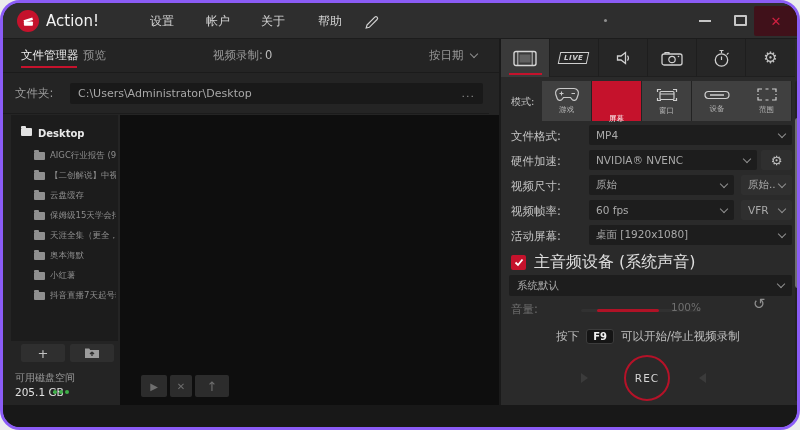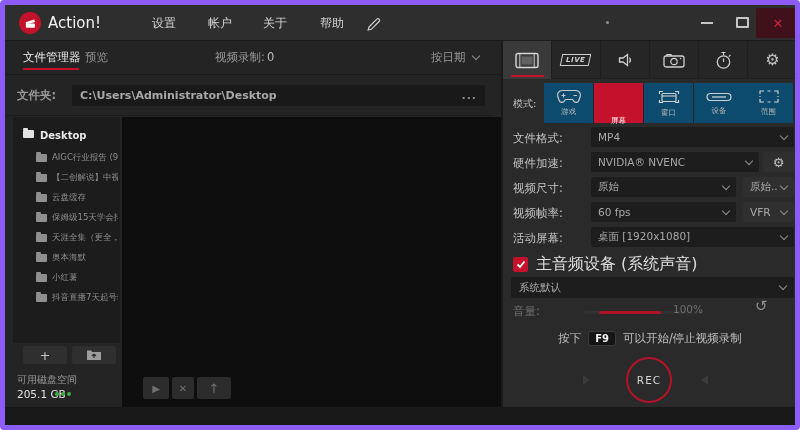--- a/index.html
+++ b/index.html
@@ -1,18 +1,18 @@
 <!DOCTYPE html>
 <html><head>
 <meta charset="utf-8">
 <style>
   * { margin:0; padding:0; box-sizing:border-box; }
   body { background:#ececec; font-family:"DejaVu Sans", sans-serif; }
   .window { position:relative; width:800px; height:430px; background:#242424;
-            border-radius:4px; overflow:hidden; border:5px solid #8b5cf6;
+            border-radius:20px; overflow:hidden; border:3px solid #8b5cf6;
             font-family:"DejaVu Sans", sans-serif; }
 
   
   .titlebar { position:absolute; left:0; top:0; width:800px; height:36px;
               background:#2e2e2e; border-bottom:1px solid #1c1c1c; }
   .logo { position:absolute; left:14px; top:7px; width:22px; height:22px;
           border-radius:50%; background:#c5122c; display:flex; align-items:center; justify-content:center; }
   .app-name { position:absolute; left:43px; top:9px; color:#f2f2f2; font-size:15px; }
   .tmenu { position:absolute; top:10px; font-size:12px; color:#d2d2d2; cursor:default; }
   .pen { position:absolute; left:360px; top:9px; }
@@ -27,21 +27,21 @@
   .tab-fm { position:absolute; left:18px; top:9px; font-size:11.5px; color:#ededed; }
   .tab-underline { position:absolute; left:18px; top:27px; width:56px; height:2px; background:#c5122c; }
   .tab-pv { position:absolute; left:80px; top:9px; font-size:11.5px; color:#8f8f8f; }
   .vr-label { position:absolute; left:210px; top:9px; font-size:11.5px; color:#9a9a9a; }
   .vr-count { position:absolute; left:262px; top:9px; font-size:11.5px; color:#bdbdbd; }
   .sort { position:absolute; left:426px; top:9px; font-size:11.5px; color:#9a9a9a; }
   .chev { width:6px; height:6px; border-right:1.5px solid #8f8f8f; border-bottom:1.5px solid #8f8f8f;
           transform:rotate(45deg); display:inline-block; flex:none; }
   .sort-chev { position:absolute; left:468px; top:12px; }
 
-  .folder-row { position:absolute; left:0; top:70px; width:486px; height:41px; border-bottom:1px solid #1b1b1b;font-weight:bold; }
+  .folder-row { position:absolute; left:0; top:70px; width:486px; height:41px; border-bottom:1px solid #1b1b1b; }
   .folder-label { position:absolute; left:12px; top:13px; font-size:11.5px; color:#9a9a9a; }
   .path-box { position:absolute; left:67px; top:10px; width:413px; height:21px; background:#191919;
               border-radius:2px; display:flex; align-items:center; padding:0 8px; }
   .path-text { font-size:11px; color:#a8a8a8; }
   .path-more { margin-left:auto; color:#8b8b8b; font-size:11px; letter-spacing:1px; }
 
   
   .tree { position:absolute; left:8px; top:112px; width:107px; height:226px; background:#1c1c1c; overflow:hidden; }
   .tree-root { position:absolute; left:18px; top:125px; display:flex; align-items:flex-start; gap:6px;
                color:#e9e9e9; font-size:10px; font-weight:bold; }
@@ -75,21 +75,21 @@
           border-right:1px solid #1e1e1e; position:relative; color:#d0d0d0; }
   .rtab.sel { background:#3a3a3a; }
   .sel-ind { position:absolute; left:8px; bottom:2px; width:33px; height:2px; background:#c5122c; }
   .live-box { border:1px solid #cfcfcf; transform:skewX(-12deg); font-size:7px; letter-spacing:0.5px;
               padding:1px 4px; color:#cfcfcf; font-weight:bold; }
   .gear-glyph { font-size:16px; color:#c0c0c0; line-height:1; }
 
   .mode-row { position:absolute; left:0; top:40px; width:294px; height:44px; }
   .mode-label { position:absolute; left:10px; top:16px; font-size:10px; color:#c3c3c3; }
   .modes { position:absolute; left:41px; top:2px; display:flex; }
-  .mode { width:50px; height:40px; background:#0c4a6e; border-right:1px solid #232323;
+  .mode { width:50px; height:40px; background:#404040; border-right:1px solid #232323;
           display:flex; flex-direction:column; align-items:center; justify-content:center; gap:3px; }
   .mode .mlabel { font-size:7.5px; color:#b5b5b5; }
   .mode.sel { background:#c5122c; }
   .mode.sel .mlabel { color:#ffffff;margin-top:32px; }
 
   .srow { position:absolute; left:0; width:294px; height:25px; }
   .slabel { position:absolute; left:10px; top:6px; font-size:11.5px; color:#c3c3c3; }
   .dd { position:absolute; top:2px; height:20px; background:#1d1d1d; border-radius:2px;
         display:flex; align-items:center; padding:0 7px; }
   .ddtext { font-size:10.5px; color:#a9a9a9; white-space:nowrap; overflow:hidden; }

